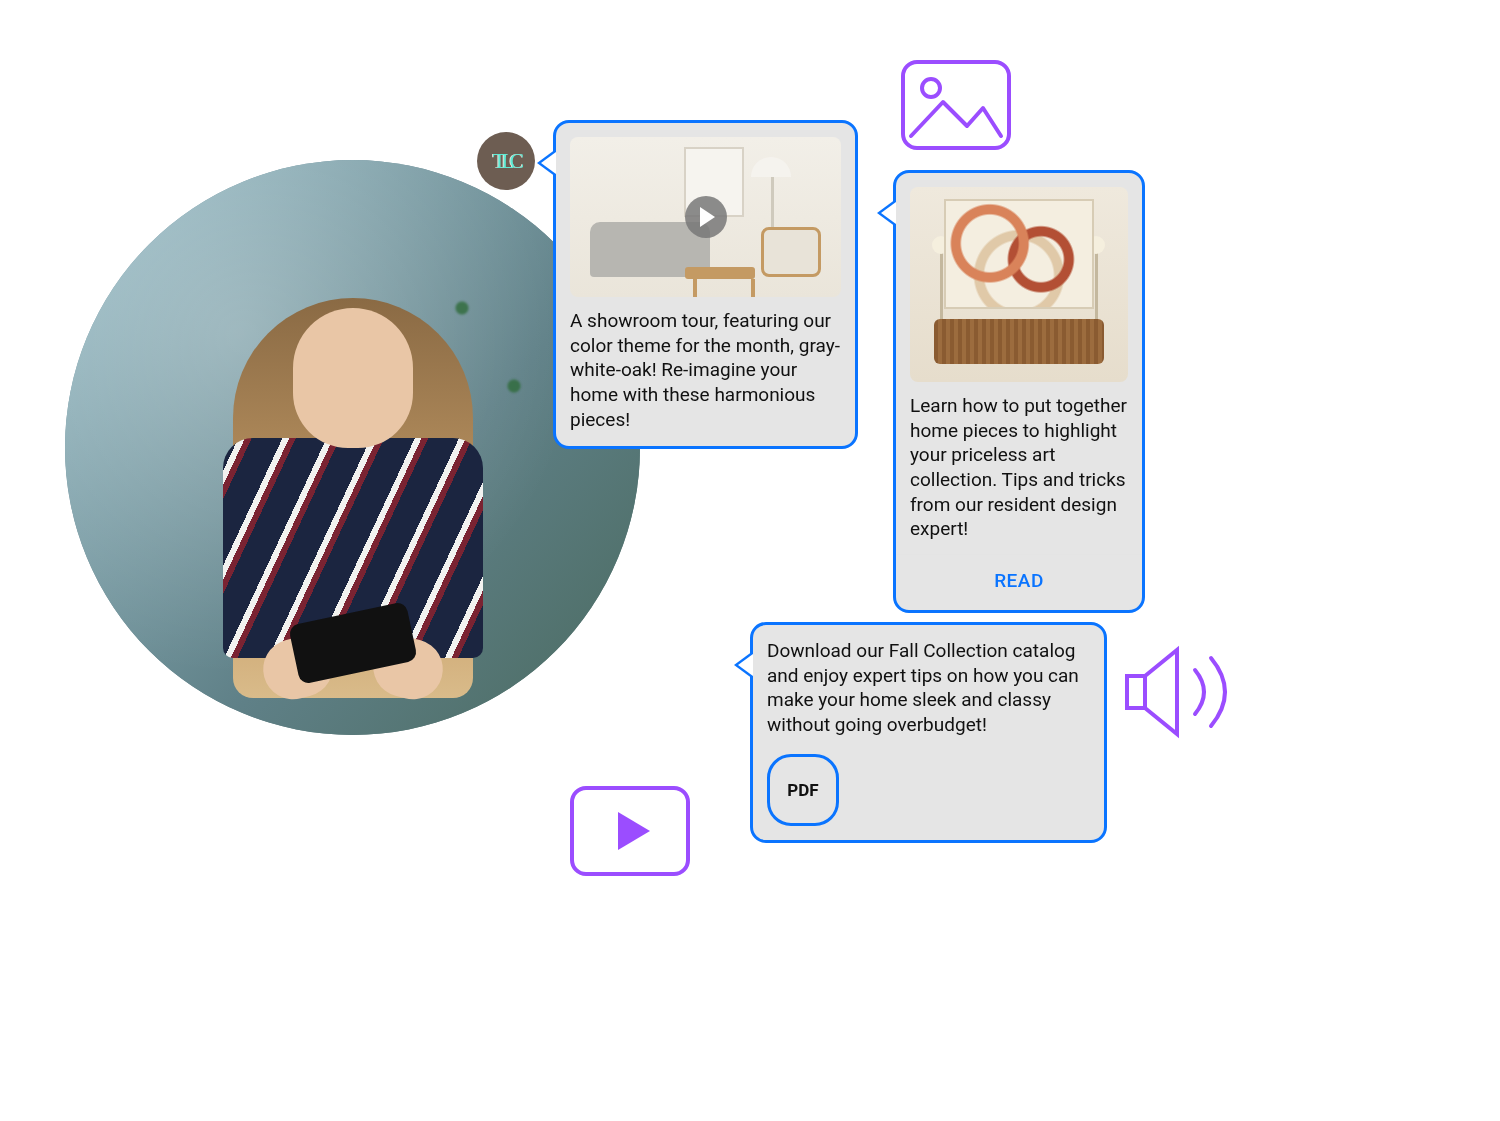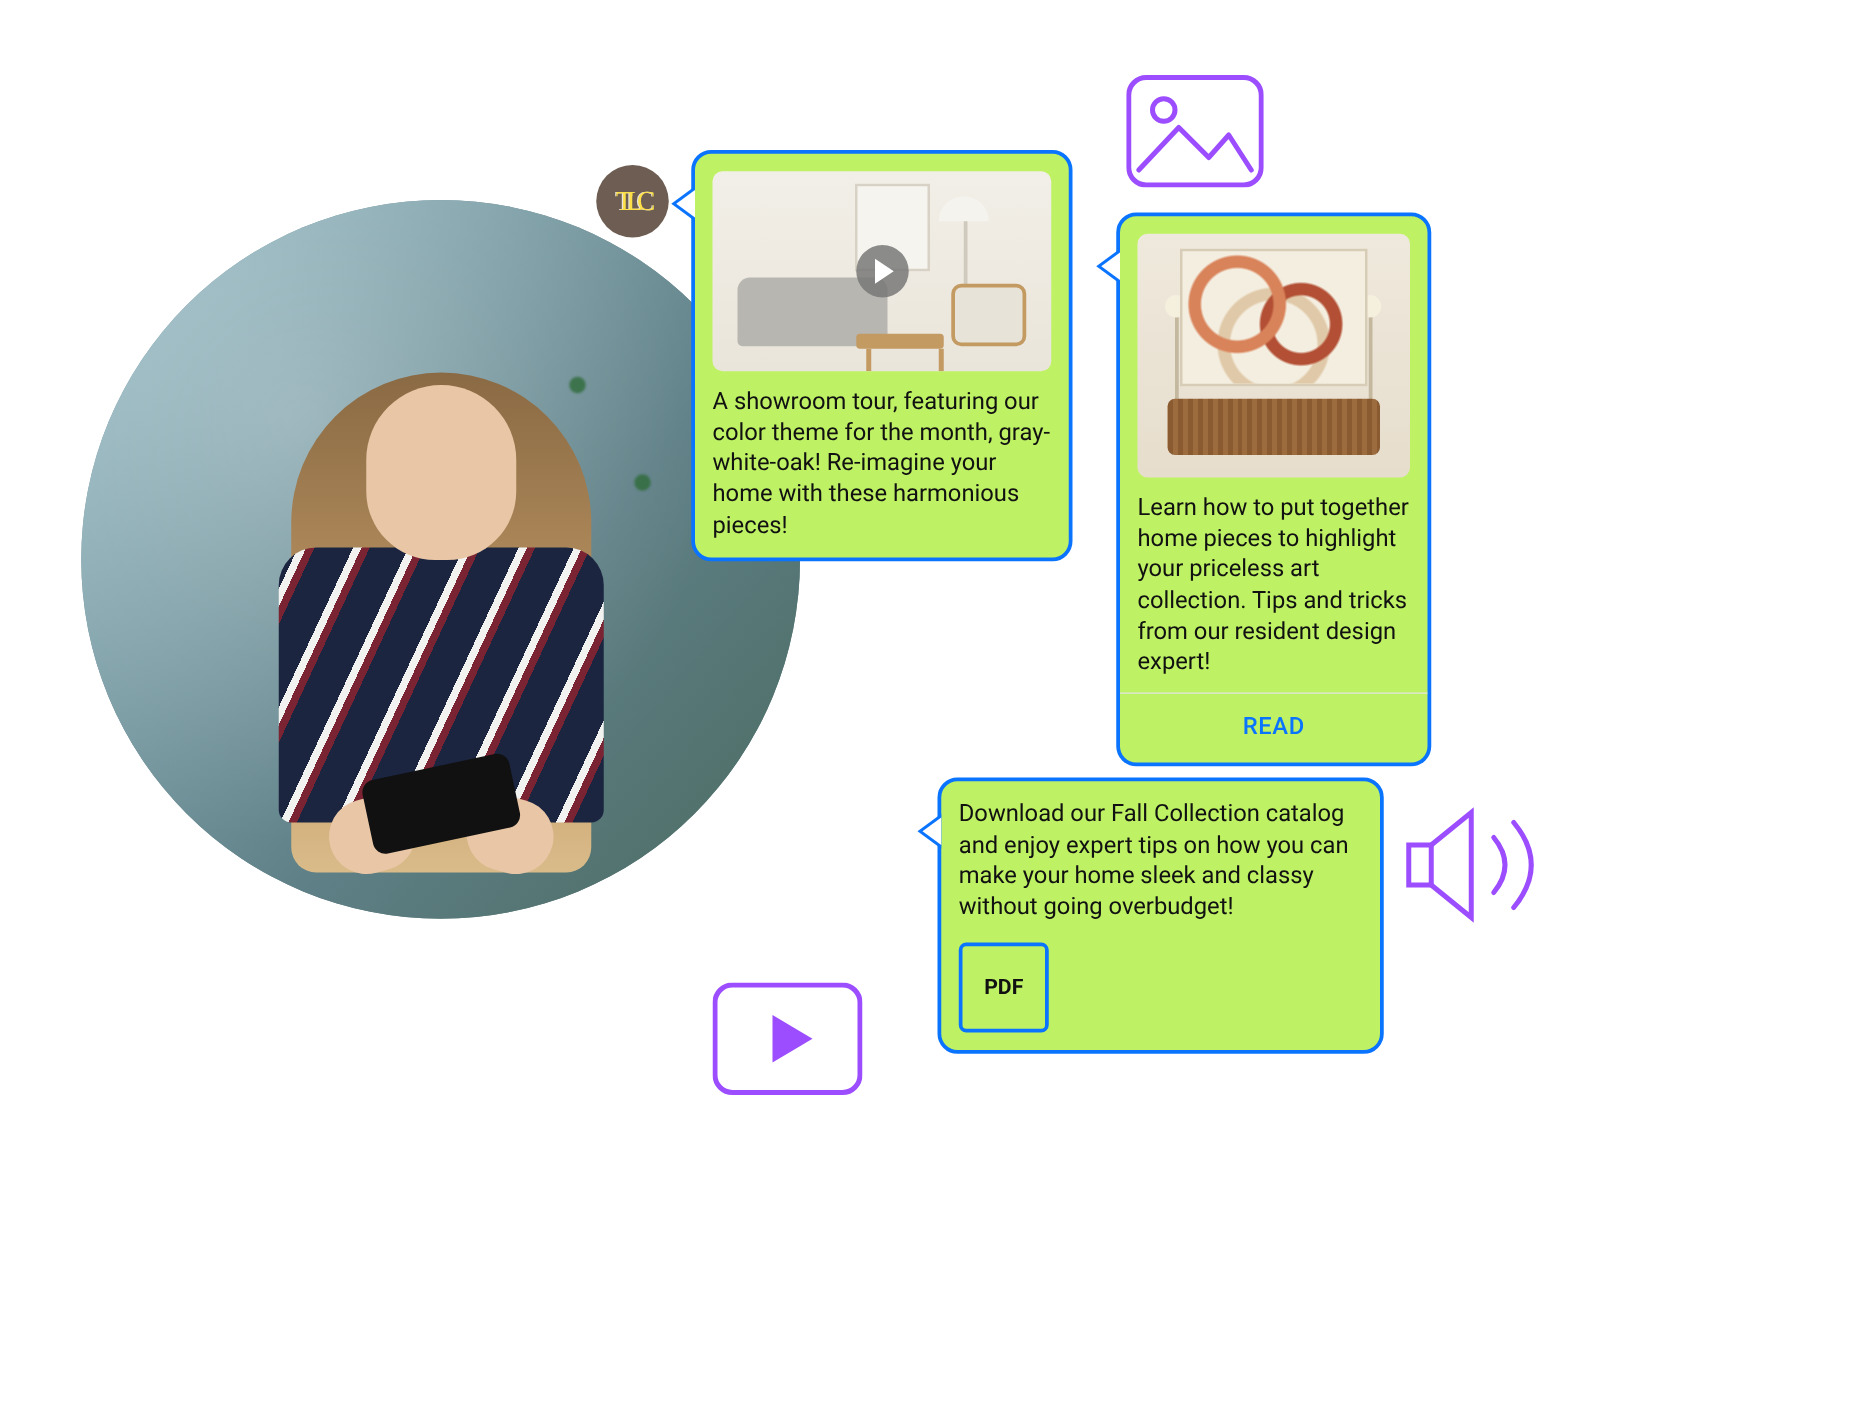--- a/index.html
+++ b/index.html
@@ -82,28 +82,28 @@
 
   
   .avatar-badge {
     position:absolute;
     left:412px; top:12px;
     width:58px; height:58px; border-radius:50%;
     background:#6d5d52;
     display:flex; align-items:center; justify-content:center;
   }
   .avatar-badge span {
-    color:#fde047; font-size:22px; letter-spacing:-5px; font-family:Georgia, serif;
+    color:#5eead4; font-size:22px; letter-spacing:-5px; font-family:Georgia, serif;
     text-shadow: -1px 0 0 #e8e2da;
   }
 
   
   .bubble {
     position:absolute;
-    background:#bef264;
+    background:#e5e5e5;
     border:3px solid #0a74ff;
     border-radius:16px;
     padding:14px;
     color:#111;
     font-size:19px;
     line-height:1.3;
   }
   .bubble .tail {
     position:absolute; width:0; height:0;
   }
@@ -182,21 +182,21 @@
   }
   .bubble2 .read-link {
     color:#0a74ff; font-weight:500; letter-spacing:.5px; cursor:pointer; font-size:19px;
   }
 
   
   .bubble3 { left:685px; top:502px; width:357px; }
   .bubble3 .pdf-box {
     margin-top:16px;
     width:72px; height:72px;
-    border:3px solid #0a74ff; border-radius:6px;
+    border:3px solid #0a74ff; border-radius:24px;
     display:flex; align-items:center; justify-content:center;
     font-weight:700; font-size:17px; color:#111;
   }
 
   
   .purple-image-icon {
     position:absolute; left:836px; top:-60px;
   }
   .purple-video-icon {
     position:absolute; left:505px; top:666px;

